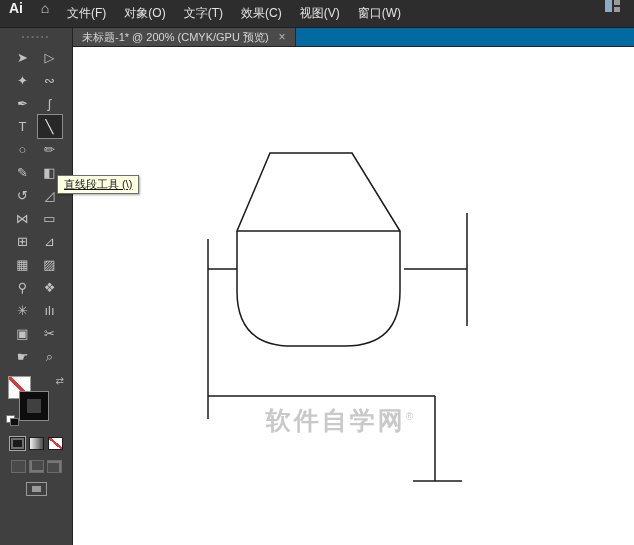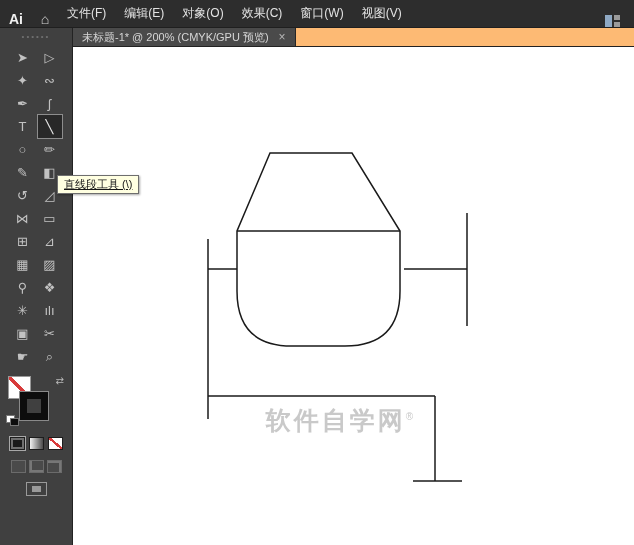--- a/index.html
+++ b/index.html
@@ -1,31 +1,31 @@
 <!DOCTYPE html>
 <html><head>
 <meta charset="utf-8">
 <style>
   html,body{margin:0;padding:0;}
   body{width:634px;height:545px;overflow:hidden;font-family:"Liberation Sans","DejaVu Sans",sans-serif;background:#fff;}
   #app{position:relative;width:634px;height:545px;background:#3f3f3f;}
 
   
-  .menubar{position:absolute;top:0;left:0;width:100%;height:28px;background:#2d2d2d;display:flex;align-items:flex-end;color:#e3e3e3;font-size:12px;z-index:6;border-bottom:1px solid #1f1f1f;box-sizing:border-box;}
+  .menubar{position:absolute;top:0;left:0;width:100%;height:28px;background:#2d2d2d;display:flex;align-items:flex-start;color:#e3e3e3;font-size:12px;z-index:6;border-bottom:1px solid #1f1f1f;box-sizing:border-box;}
   .logo{width:32px;text-align:center;font-weight:bold;font-size:14px;color:#f2f2f2;}
   .home{width:26px;text-align:center;font-size:14px;color:#d5d5d5;}
   .menu-items{display:flex;}
   .menu-item{padding:0 9px;line-height:27px;white-space:nowrap;cursor:default;}
   .workspace{margin-left:auto;margin-right:14px;display:flex;align-items:center;gap:2px;}
   .ws-a{width:7px;height:12px;background:#8fa9c4;}
   .ws-b{display:flex;flex-direction:column;gap:2px;}
   .ws-b span{display:block;width:6px;height:5px;background:#9a9a9a;}
 
   
-  .tabbar{position:absolute;top:28px;left:73px;right:0;height:19px;background:#fdba74;display:flex;z-index:5;border-bottom:1px solid #222;box-sizing:border-box;}
+  .tabbar{position:absolute;top:28px;left:73px;right:0;height:19px;background:#0369a1;display:flex;z-index:5;border-bottom:1px solid #222;box-sizing:border-box;}
   .tab{background:#4a4a4a;color:#d6d6d6;font-size:11px;display:flex;align-items:center;padding:0 9px;gap:10px;border-right:1px solid #262626;white-space:nowrap;}
   .tab-close{color:#b5b5b5;font-size:12px;line-height:1;}
 
   
   .toolbar{position:absolute;top:28px;left:0;width:73px;height:517px;background:#404040;border-right:1px solid #232323;z-index:5;display:flex;flex-direction:column;align-items:center;box-sizing:border-box;}
   .toolbar-grip{width:100%;height:16px;display:flex;align-items:center;justify-content:center;color:#707070;font-size:8px;letter-spacing:2px;}
   .tool-grid{display:grid;grid-template-columns:24px 24px;grid-auto-rows:23px;gap:0 3px;margin-top:2px;}
   .tool{display:flex;align-items:center;justify-content:center;color:#c2c2c2;font-size:13px;line-height:1;cursor:default;}
   .tool.active{background:#282828;outline:1px solid #8d8d8d;color:#ececec;}
 
@@ -65,25 +65,25 @@
 </head>
 <body>
 
 <div id="app">
 
   <div class="menubar">
     <span class="logo">Ai</span>
     <span class="home">⌂</span>
     <span class="menu-items" id="menubar-items">
         <span class="menu-item">文件(F)</span>
-        <span class="menu-item">编辑(E)</span>
         <span class="menu-item">对象(O)</span>
+        <span class="menu-item">文字(T)</span>
         <span class="menu-item">效果(C)</span>
+        <span class="menu-item">视图(V)</span>
         <span class="menu-item">窗口(W)</span>
-        <span class="menu-item">视图(V)</span>
       </span>
     <span class="workspace">
       <span class="ws-a"></span>
       <span class="ws-b">
           <span></span>
           <span></span>
         </span>
     </span>
   </div>
 

